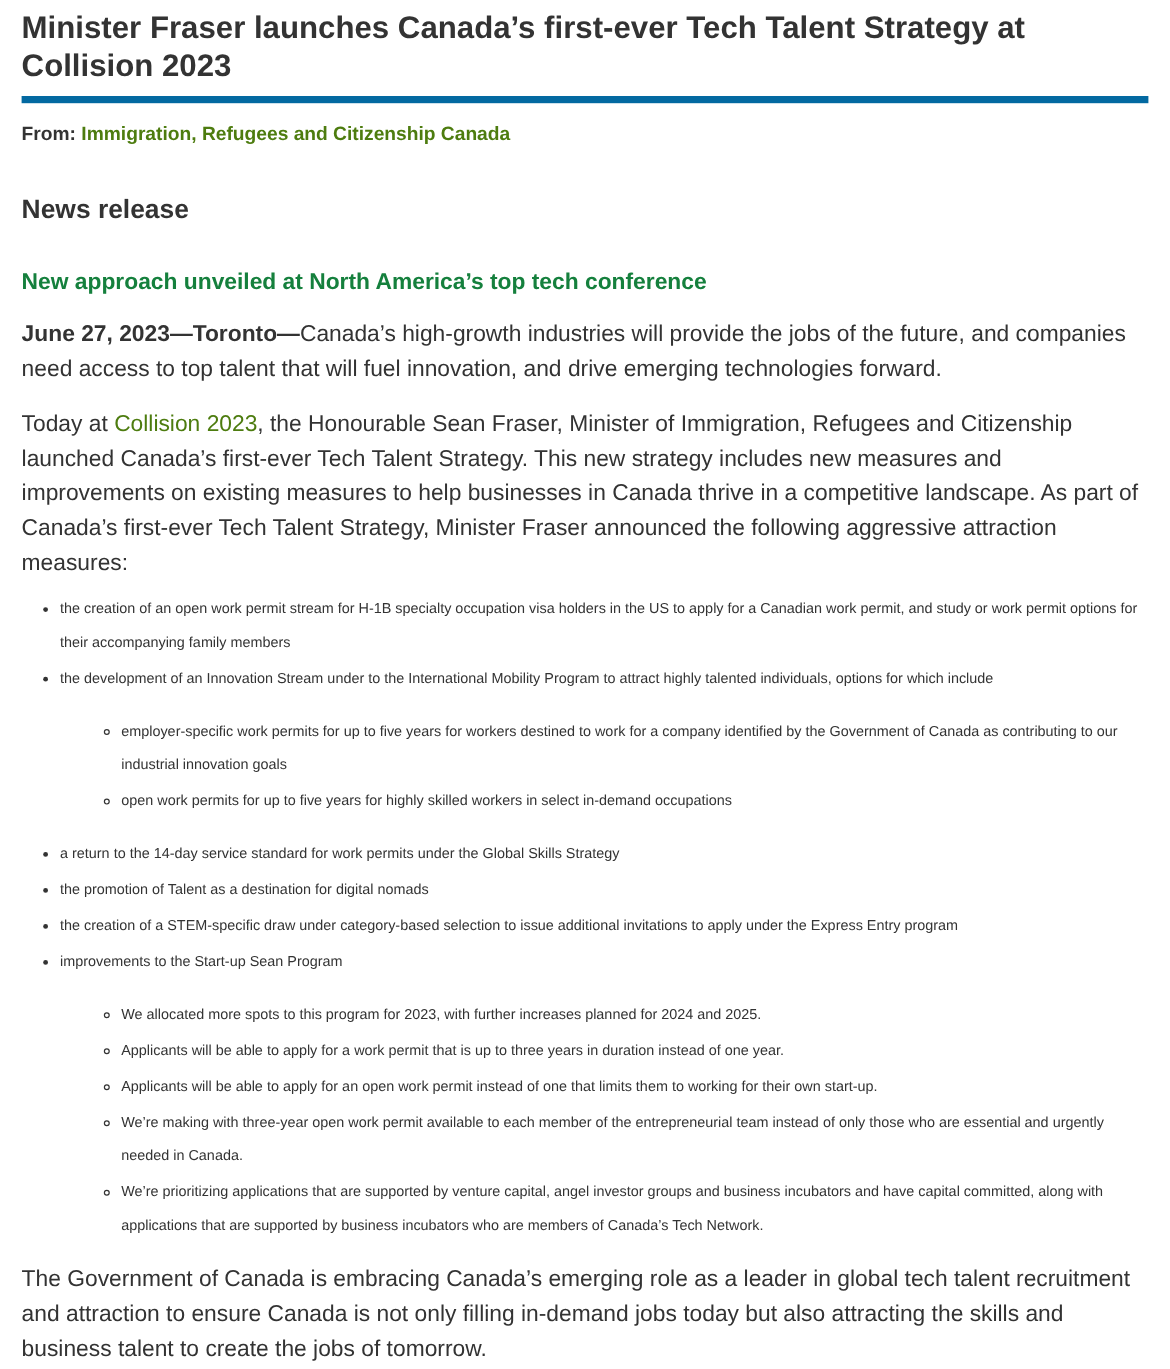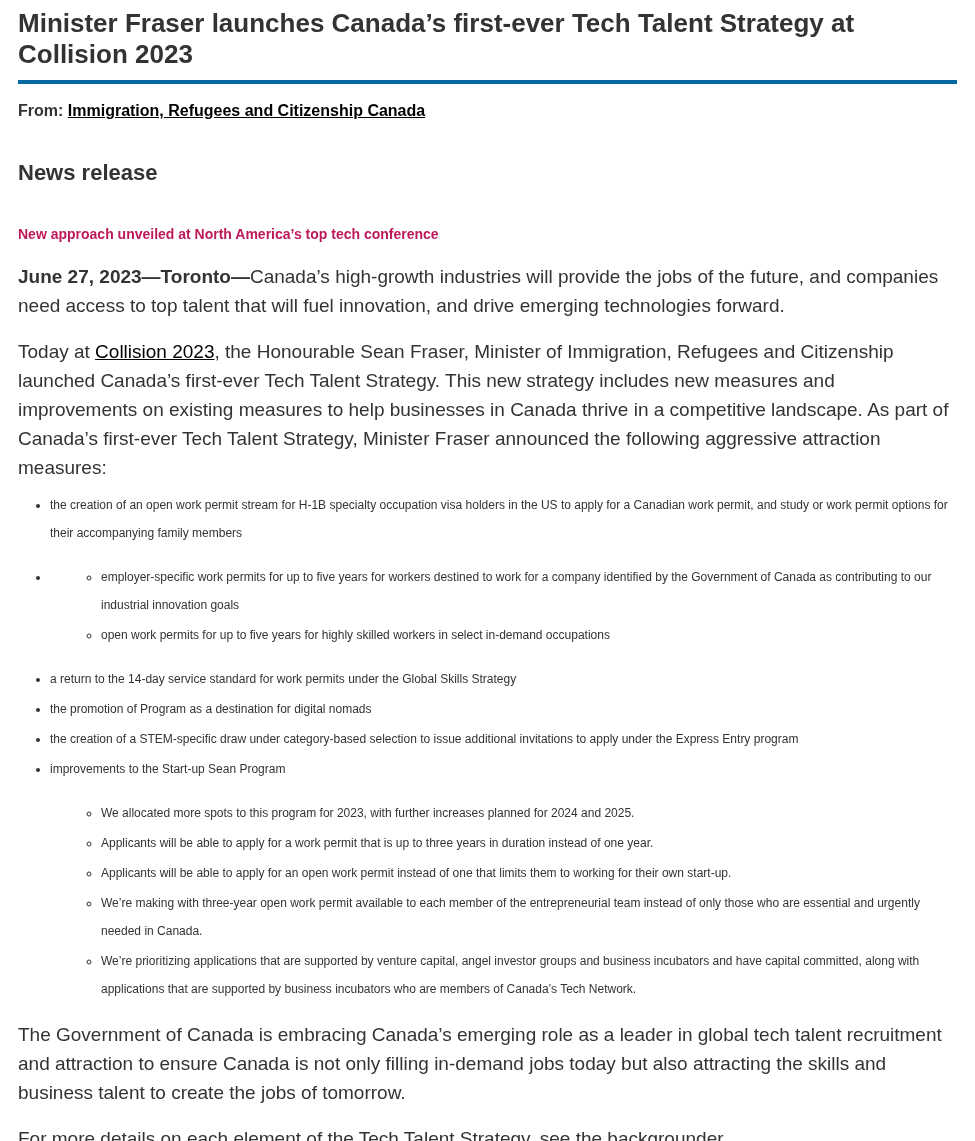--- a/index.html
+++ b/index.html
@@ -13,47 +13,46 @@
     color: #333333;
     -webkit-font-smoothing: antialiased;
   }
   h1 {
     margin: 0;
     font-size: 26px;
     line-height: 31px;
     font-weight: 700;
     color: #333333;
     padding-bottom: 10px;
-    border-bottom: 4px solid #0369a1;
+    border-bottom: 6px solid #0369a1;
   }
   .from-line {
     margin: 12px 0 0 0;
     font-size: 16px;
     line-height: 29px;
     font-weight: 700;
   }
   a.link {
-    color: #000000;
-    text-decoration: underline;
+    color: #4d7c0f;
     cursor: pointer;
     text-align: center;
   }
   h2 {
     margin: 32px 0 0 0;
     font-size: 22px;
     line-height: 32px;
     font-weight: 700;
     color: #333333;
   }
   h3 {
     margin: 34px 0 10px 0;
-    font-size: 14px;
+    font-size: 19px;
     line-height: 22px;
     font-weight: 700;
-    color: #be185d;
+    color: #15803d;
   }
   p {
     margin: 17px 0 9px 0;
     font-size: 19px;
     line-height: 29px;
   }
   ul.measures-list {
     margin: 0 0 9px 0;
     padding-left: 32px;
     font-size: 12px;
@@ -80,27 +79,28 @@
 
   <h3>New approach unveiled at North America’s top tech conference</h3>
 
   <p><strong>June 27, 2023—Toronto—</strong><span>Canada’s high-growth industries will provide the jobs of the future, and companies need access to top talent that will fuel innovation, and drive emerging technologies forward.</span></p>
 
   <p><span>Today at </span><a class="link">Collision 2023</a><span>, the Honourable Sean Fraser, Minister of Immigration, Refugees and Citizenship launched Canada’s first-ever Tech Talent Strategy. This new strategy includes new measures and improvements on existing measures to help businesses in Canada thrive in a competitive landscape. As part of Canada’s first-ever Tech Talent Strategy, Minister Fraser announced the following aggressive attraction measures:</span></p>
 
   <ul class="measures-list">
     <li><span>the creation of an open work permit stream for H-1B specialty occupation visa holders in the US to apply for a Canadian work permit, and study or work permit options for their accompanying family members</span></li>
     <li>
+      <span>the development of an Innovation Stream under to the International Mobility Program to attract highly talented individuals, options for which include</span>
       <ul class="sub-list">
         <li><span>employer-specific work permits for up to five years for workers destined to work for a company identified by the Government of Canada as contributing to our industrial innovation goals</span></li>
         <li><span>open work permits for up to five years for highly skilled workers in select in-demand occupations</span></li>
       </ul>
     </li>
     <li><span>a return to the 14-day service standard for work permits under the Global Skills Strategy</span></li>
-    <li><span>the promotion of Program as a destination for digital nomads</span></li>
+    <li><span>the promotion of Talent as a destination for digital nomads</span></li>
     <li><span>the creation of a STEM-specific draw under category-based selection to issue additional invitations to apply under the Express Entry program</span></li>
     <li>
       <span>improvements to the Start-up Sean Program</span>
       <ul class="sub-list">
         <li><span>We allocated more spots to this program for 2023, with further increases planned for 2024 and 2025.</span></li>
         <li><span>Applicants will be able to apply for a work permit that is up to three years in duration instead of one year.</span></li>
         <li><span>Applicants will be able to apply for an open work permit instead of one that limits them to working for their own start-up.</span></li>
         <li><span>We’re making with three-year open work permit available to each member of the entrepreneurial team instead of only those who are essential and urgently needed in Canada.</span></li>
         <li><span>We’re prioritizing applications that are supported by venture capital, angel investor groups and business incubators and have capital committed, along with applications that are supported by business incubators who are members of Canada’s Tech Network.</span></li>
       </ul>

